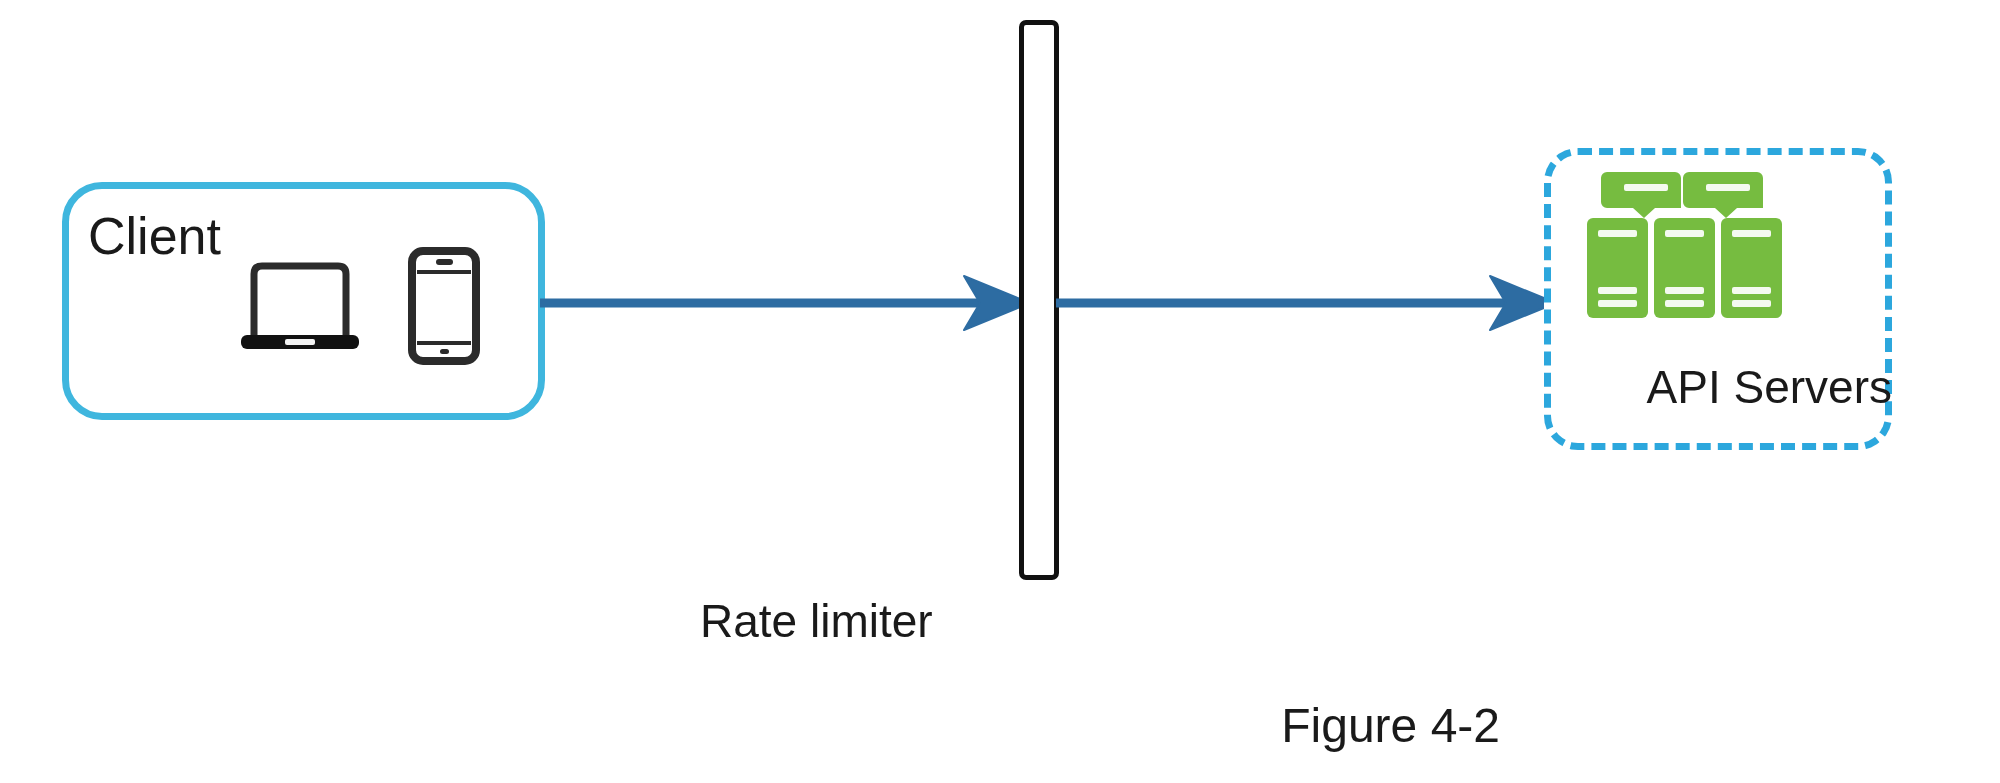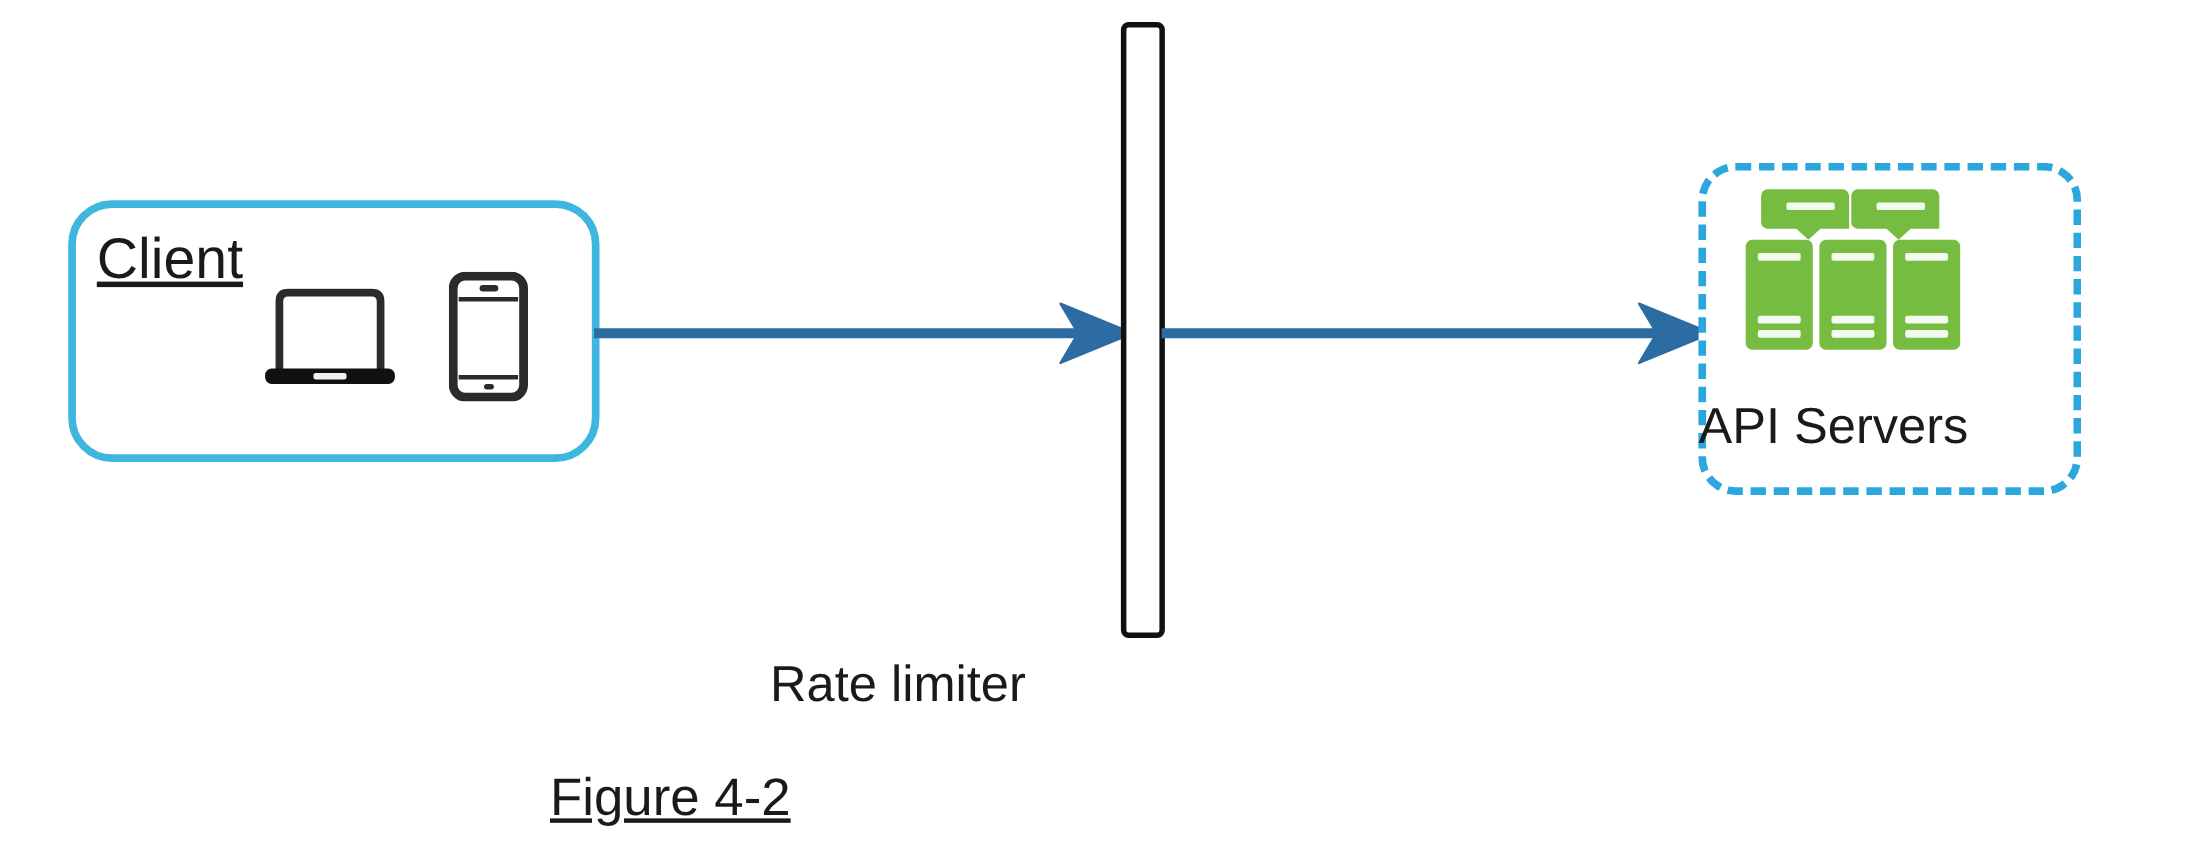--- a/index.html
+++ b/index.html
@@ -31,21 +31,20 @@
     background: #ffffff;
   }
   #client-label {
     left: 88px;
     top: 210px;
     font-size: 52px;
     color: #1a1a1a;
     line-height: 1;
     letter-spacing: 0px;
     white-space: nowrap;
-    text-decoration: underline;
   }
 
   
   #laptop-icon {
     left: 240px;
     top: 262px;
     width: 120px;
     height: 88px;
   }
   
@@ -97,38 +96,37 @@
   #server-stack-icon {
     left: 1585px;
     top: 170px;
     width: 200px;
     height: 150px;
   }
   #api-servers-label {
     left: 1544px;
     top: 364px;
     width: 348px;
-    text-align: left;
+    text-align: right;
     font-size: 46px;
     color: #1a1a1a;
     line-height: 1;
     white-space: nowrap;
   }
 
   
   #figure-caption {
     left: 500px;
     top: 702px;
     width: 1000px;
-    text-align: left;
+    text-align: right;
     font-size: 48px;
     color: #1a1a1a;
     line-height: 1;
     white-space: nowrap;
-    text-decoration: underline;
   }
 </style>
 </head>
 <body>
 
 <div id="stage">
 
   <div class="abs" id="client-box"></div>
 
   <div class="abs" id="client-label">Client</div>

